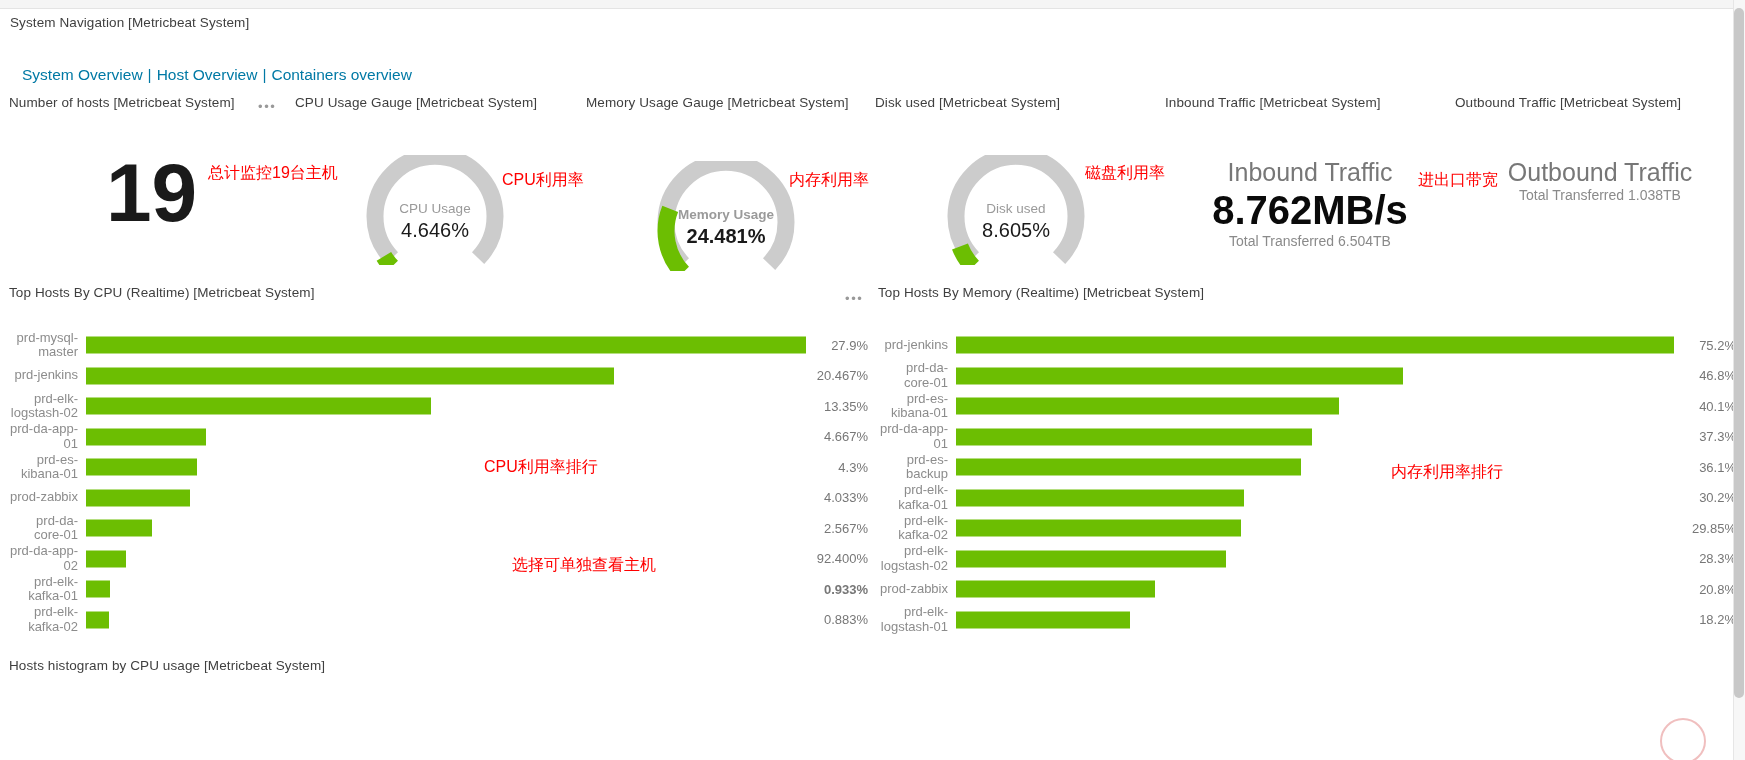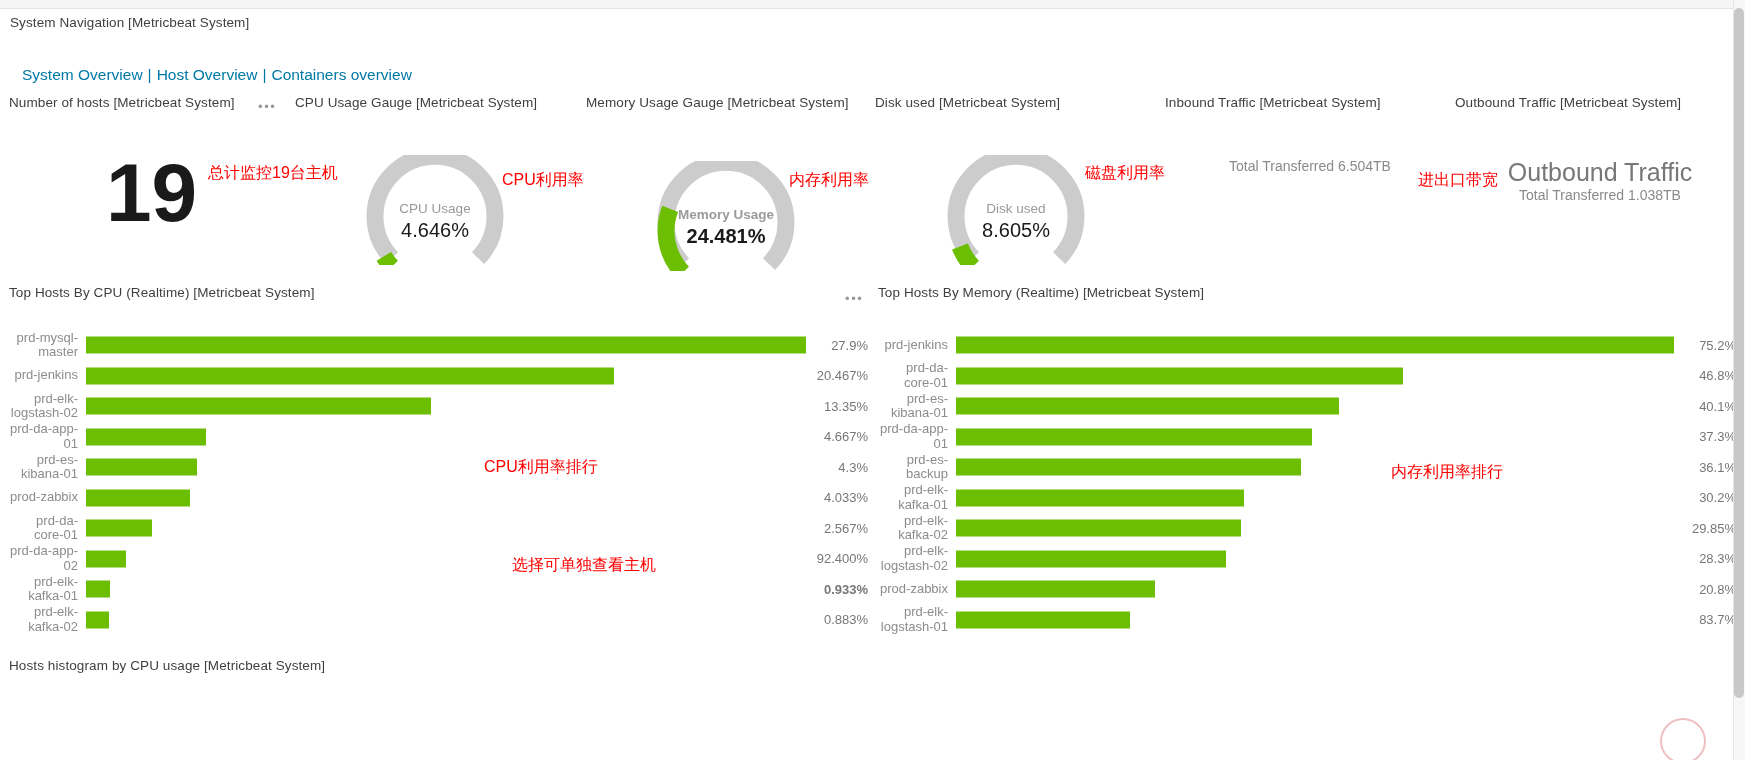--- a/index.html
+++ b/index.html
@@ -161,20 +161,22 @@
 <div class="gauge" style="left:936px; top:155px;">
   <svg width="160" height="110" viewBox="0 0 160 110">
     <path d="M 36.9 103.1 A 60 60 0 1 1 123.1 103.1" fill="none" stroke="#cccccc" stroke-width="17"></path>
     <path id="disk-arc" fill="none" stroke="#6cbe02" stroke-width="17" d="M 36.84 111.68 A 60 60 0 0 1 23.96 91.44"></path>
   </svg>
   <div class="glabel">Disk used</div>
   <div class="gvalue">8.605%</div>
 </div>
 
 <div class="traffic" style="left:1165px; top:158px; width:290px;">
+  <div class="tlabel">Inbound Traffic</div>
+  <div class="tvalue">8.762MB/s</div>
   <div class="tsub"><span>Total Transferred</span> <span>6.504TB</span></div>
 </div>
 
 <div class="traffic" style="left:1455px; top:158px; width:290px;">
   <div class="tlabel">Outbound Traffic</div>
   <div class="tsub"><span>Total Transferred</span> <span>1.038TB</span></div>
 </div>
 
 <div class="panel-title" style="left:9px; top:285px;text-align:right;">Top Hosts By CPU (Realtime) [Metricbeat System]</div>
 <div class="dots" style="left:845px; top:292px;">•••</div>
@@ -315,21 +317,21 @@
       <div class="bartrack">
         <div class="barfill" style="width: 27.6596%; background: rgb(108, 190, 2);"></div>
       </div>
       <div class="barvalue" style="width: 62px;">20.8%</div>
     </div>
     <div class="barrow" style="height: 30.5px;">
       <div class="barlabel" style="width: 78px;">prd-elk-logstash-01</div>
       <div class="bartrack">
         <div class="barfill" style="width: 24.2021%; background: rgb(108, 190, 2);"></div>
       </div>
-      <div class="barvalue" style="width: 62px;">83.7%</div>
+      <div class="barvalue" style="width: 62px;">18.2%</div>
     </div>
   </div>
 
 <div class="panel-title" style="left:9px; top:658px;">Hosts histogram by CPU usage [Metricbeat System]</div>
 
 <div class="circle-badge" style="left:1660px; top:718px;"></div>
 
 <div class="scroll-track">
   <div class="scroll-thumb"></div>
 </div>

